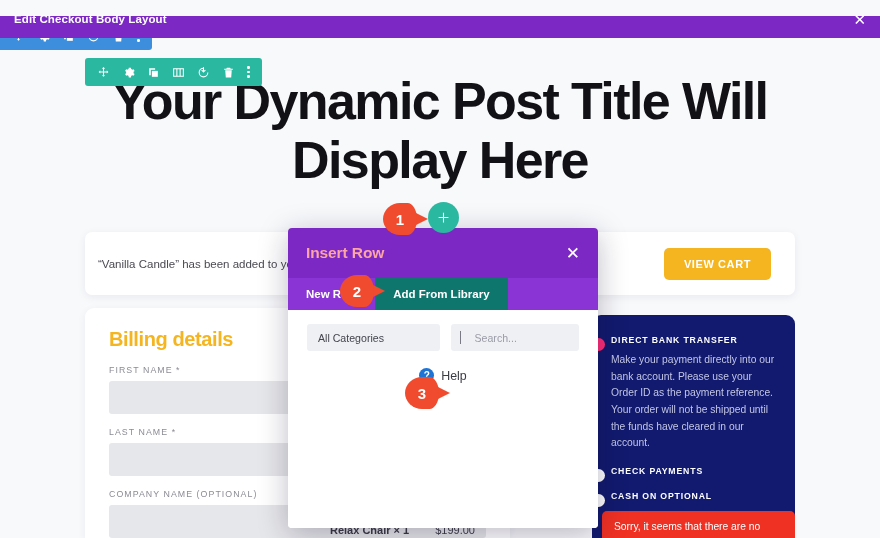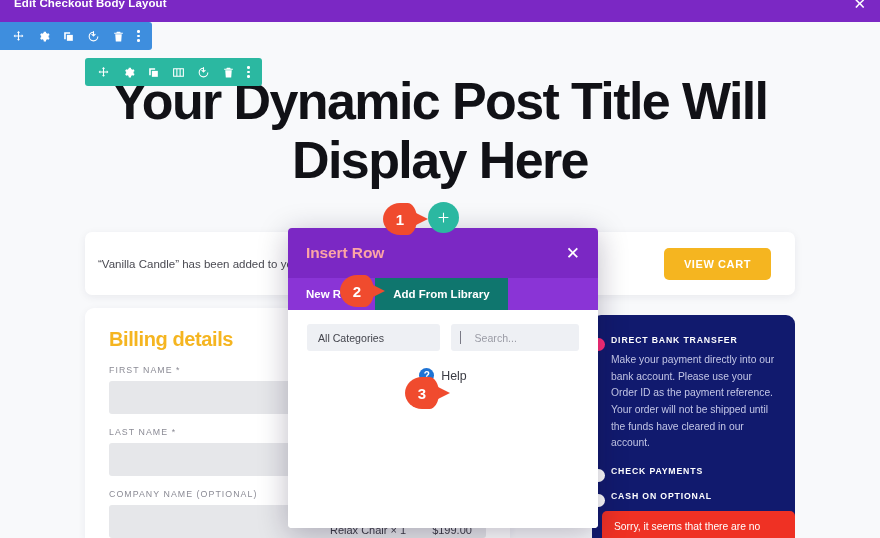--- a/index.html
+++ b/index.html
@@ -6,21 +6,21 @@
   html, body {
     width: 880px; height: 538px;
     overflow: hidden;
     font-family: "Liberation Sans", sans-serif;
     background: #f7f8fa;
   }
   #root { position: relative; width: 880px; height: 538px; overflow: hidden; background:#f8f9fb; }
 
   
   .admin-bar {
-    position: absolute; top:0; left:0; width:880px; height:22px;
+    position: absolute; top:16px; left:0; width:880px; height:22px;
     background:#7b28c4;
     display:flex; align-items:center; justify-content:space-between;
     padding: 0 10px 16px 14px;
     z-index: 60;
   }
   .admin-title { color:#ffffff; font-size:11.5px; font-weight:bold; letter-spacing:.1px; }
   .admin-close { color:#ffffff; font-size:15px; line-height:1; cursor:pointer; font-weight:400; padding:0 4px; }
 
   
   .tb { position:absolute; display:flex; align-items:center; height:28px; border-radius:3px; z-index:55; }
@@ -101,21 +101,21 @@
     position:absolute; left:10px; top:196px; width:193px;
     background:#ef3124; border-radius:5px 5px 0 0;
     color:#ffffff; font-size:10.3px; line-height:1.6; padding:8px 12px;
   }
 
   
   .order-peek {
     position:absolute; left:330px; top:524px; width:260px;
     font-size:11px; color:#3b3b44; display:flex; gap:26px;
   }
-  .order-peek b { font-weight:normal; }
+  .order-peek b { font-weight:bold; }
 
   
   .modal {
     position:absolute; left:288px; top:228px; width:310px; height:300px;
     background:#ffffff; border-radius:4px;
     box-shadow: 0 6px 30px rgba(20,10,45,.28);
     z-index:40; overflow:hidden;
   }
   .modal-head {
     height:50px; background:#7b28c4; display:flex; align-items:center;

